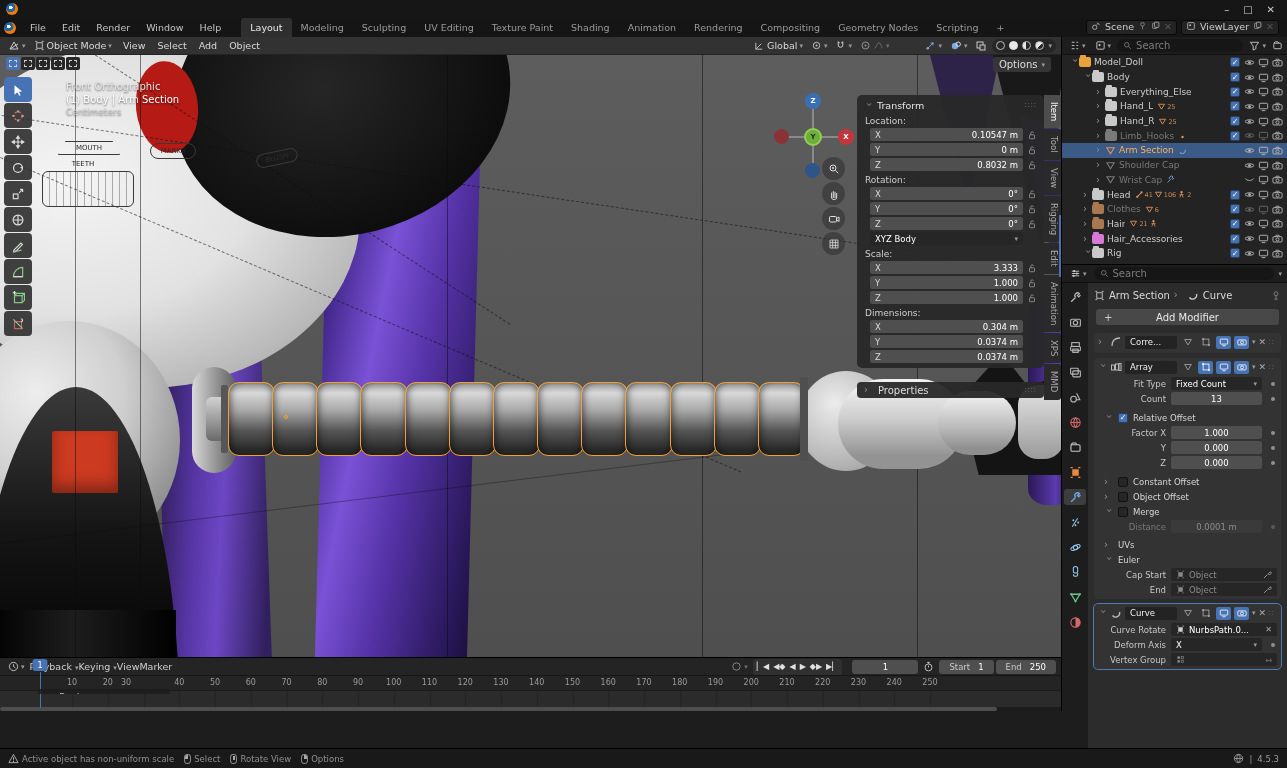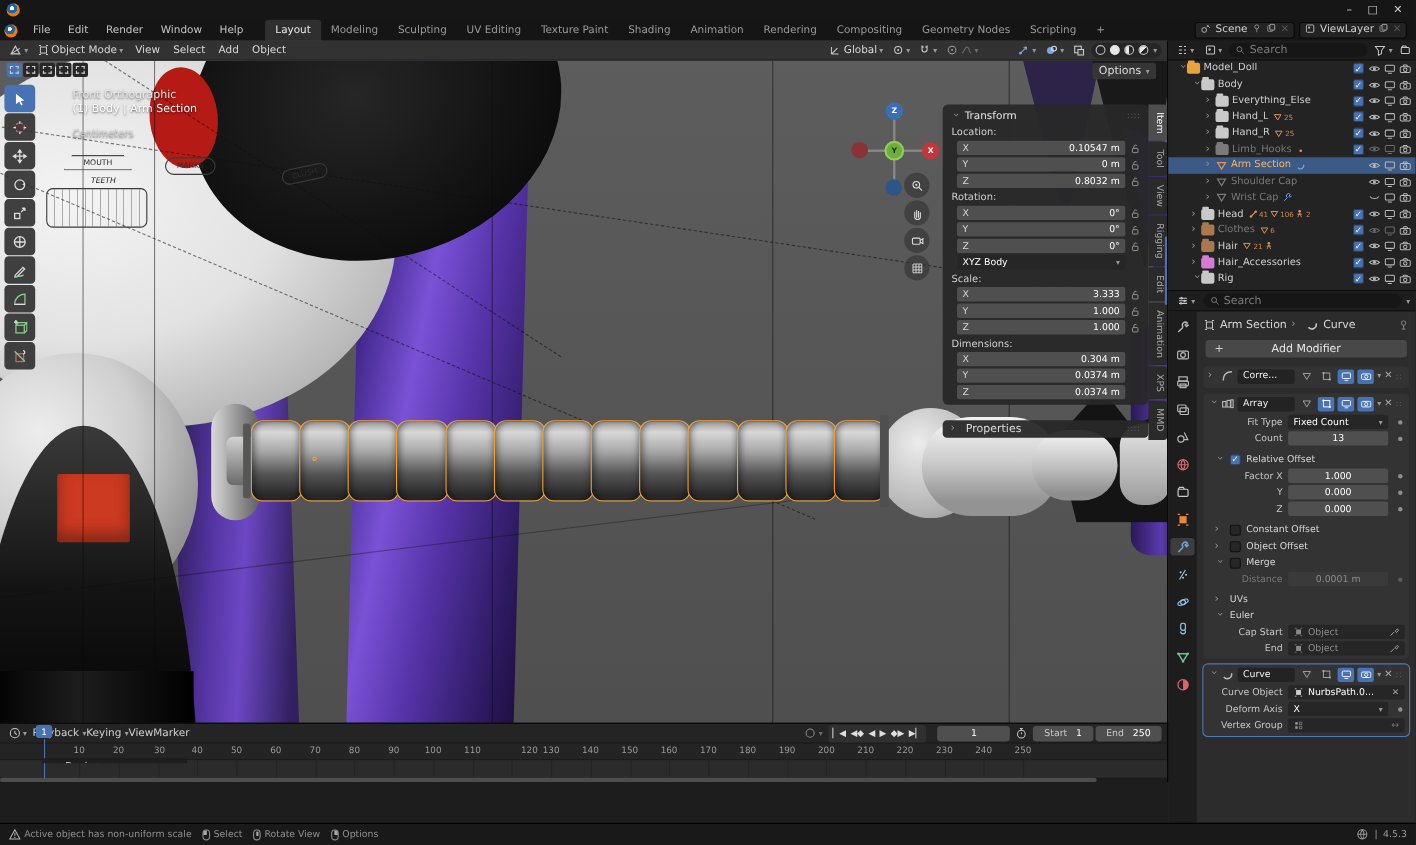--- a/index.html
+++ b/index.html
@@ -51,21 +51,21 @@
   #toolbar{position:absolute;left:4px;top:22px;width:28px;display:flex;flex-direction:column;gap:1px;z-index:41;}
   .tool{width:28px;height:25px;background:#2e2e2ee8;border-radius:4px;display:flex;align-items:center;justify-content:center;}
   .tool.active{background:#4772b3;}
   #selmode{position:absolute;left:6px;top:2px;display:flex;gap:1px;z-index:41;}
   .sm{width:14px;height:13px;background:#272727;border-radius:2px;display:flex;align-items:center;justify-content:center;}
   .sm.active{background:#4772b3;}
   .sm i{display:block;width:8px;height:7px;border:1px dashed #cfcfcf;}
   #vp-overlay-text{position:absolute;left:66px;top:26px;z-index:39;color:#e6e6e6;text-shadow:0 1px 2px rgba(0,0,0,.6);}
   #vp-overlay-text .l1{font-size:10px;}
   #vp-overlay-text .l2{font-size:10px;color:#fff;margin-top:2px;}
-  #vp-overlay-text .l3{font-size:9px;color:#cfcfcf;margin-top:12px;}
+  #vp-overlay-text .l3{font-size:9px;color:#cfcfcf;margin-top:2px;}
   #options-pill{position:absolute;right:10px;top:2px;background:#3a3a3add;border-radius:3px;height:15px;display:flex;align-items:center;gap:4px;padding:0 6px;z-index:41;color:#ddd;}
   #resize-pill{position:absolute;left:38px;top:634px;width:132px;height:16px;background:#1c1c1cd9;border-radius:3px;display:flex;align-items:center;gap:5px;padding:0 7px;color:#bdbdbd;z-index:41;}
   
   #navgizmo{position:absolute;left:770px;top:38px;width:86px;height:90px;z-index:41;}
   .gz{position:absolute;border-radius:50%;display:flex;align-items:center;justify-content:center;font-size:7px;color:#fff;font-weight:bold;}
   .gz-line{position:absolute;background:#8a8a8a;}
   #navbtns{position:absolute;left:822px;top:102px;display:flex;flex-direction:column;gap:2px;z-index:41;}
   .navbtn{width:23px;height:23px;border-radius:50%;background:#2f2f2f8f;display:flex;align-items:center;justify-content:center;}
   
   #npanel{position:absolute;left:857px;top:40px;width:187px;background:#282828f2;border-radius:5px;z-index:42;padding:3px 0 4px;}
@@ -293,21 +293,21 @@
       <div class="abs" style="left:985px;top:0;width:80px;height:190px;background:#191919;clip-path:polygon(10% 0,100% 0,70% 100%);"></div>
       <div class="abs" style="left:1020px;top:60px;width:45px;height:160px;background:#3a2a6e;clip-path:polygon(0 0,100% 10%,80% 100%);"></div>
 
       <div class="abs" style="left:-70px;top:-12px;width:430px;height:345px;background:radial-gradient(ellipse at 32% 40%,#f4f4f4 0%,#e2e2e2 45%,#b9b9b9 75%,#8d8d8d 100%);border-radius:50%;"></div>
       <div class="abs" style="left:172px;top:-95px;width:340px;height:275px;background:radial-gradient(ellipse at 45% 45%,#262626,#0c0c0c 75%);border-radius:50%;transform:rotate(-14deg);"></div>
       <div class="abs" style="left:136px;top:6px;width:62px;height:92px;background:#b51a15;border-radius:50%;transform:rotate(-6deg);"></div>
 
       <span class="mlabel" style="left:58px;top:86px;width:62px;height:14px;clip-path:polygon(0 100%,12% 0,88% 0,100% 100%);border-radius:0;">
           <span>MOUTH</span>
         </span>
-      <span class="mlabel" style="left:68px;top:103px;width:52px;height:12px;border:none;color:#222;font-style:italic;">
+      <span class="mlabel" style="left:57px;top:103px;width:52px;height:12px;border:none;color:#222;">
           <span>TEETH</span>
         </span>
       <span class="mlabel" style="left:42px;top:116px;width:92px;height:36px;border-radius:6px;background:repeating-linear-gradient(90deg,transparent 0 6px,rgba(40,40,40,.35) 6px 7px);"></span>
       <span class="mlabel" style="left:150px;top:88px;width:46px;height:16px;border-radius:8px;">
           <span>MARKS</span>
         </span>
       <span class="mlabel" style="left:256px;top:96px;width:42px;height:14px;border-radius:7px;transform:rotate(-12deg);">
           <span>BLUSH</span>
         </span>
 
@@ -1609,21 +1609,21 @@
               <svg width="10" height="10" viewBox="0 0 12 12">
                 <rect x="1" y="3.5" width="10" height="6" rx="1.2" fill="none" stroke="#fff"></rect>
                 <circle cx="6" cy="6.5" r="1.8" fill="none" stroke="#fff"></circle>
               </svg>
             </span>
           <span class="vee">▾</span>
           <span style="color:#aaa;font-size:9px;">✕</span>
           <span class="grip">∷</span>
         </div>
         <div class="prow">
-          <span class="plab">Curve Object</span>
+          <span class="plab">Curve Rotate</span>
           <span class="field dark" style="grid-column:2/4;">
             <svg width="9" height="9" viewBox="0 0 12 12">
                 <rect x="3" y="3" width="6" height="6" fill="#ccc"></rect>
                 <path d="M1.5 1.5 h2 M8.5 1.5 h2 M1.5 10.5 h2 M8.5 10.5 h2" stroke="#ccc"></path>
               </svg>
             <span style="margin-left:4px;">NurbsPath.0...</span>
             <span style="margin-left:auto;color:#aaa;font-size:8px;">✕</span>
           </span>
         </div>
         <div class="prow">
@@ -1691,30 +1691,30 @@
         <span>1</span>
       </span>
     <span class="tl-field">
         <span style="color:#c9c9c9">End</span>
         <span>250</span>
       </span>
   </div>
   <div id="tl-ruler">
       <span class="tick" style="left: 72px;">10</span>
       <span class="tick" style="left: 107.75px;">20</span>
-      <span class="tick" style="left: 145px;">30</span>
+      <span class="tick" style="left: 126px;">30</span>
       <span class="tick" style="left: 179.25px;">40</span>
       <span class="tick" style="left: 215px;">50</span>
       <span class="tick" style="left: 250.75px;">60</span>
       <span class="tick" style="left: 286.5px;">70</span>
       <span class="tick" style="left: 322.25px;">80</span>
       <span class="tick" style="left: 358px;">90</span>
       <span class="tick" style="left: 393.75px;">100</span>
       <span class="tick" style="left: 429.5px;">110</span>
-      <span class="tick" style="left: 465.25px; margin-left: 16px;">120</span>
+      <span class="tick" style="left: 465.25px;">120</span>
       <span class="tick" style="left: 501px;">130</span>
       <span class="tick" style="left: 536.75px;">140</span>
       <span class="tick" style="left: 572.5px;">150</span>
       <span class="tick" style="left: 608.25px;">160</span>
       <span class="tick" style="left: 644px;">170</span>
       <span class="tick" style="left: 679.75px;">180</span>
       <span class="tick" style="left: 715.5px;">190</span>
       <span class="tick" style="left: 751.25px;">200</span>
       <span class="tick" style="left: 787px;">210</span>
       <span class="tick" style="left: 822.75px;">220</span>

